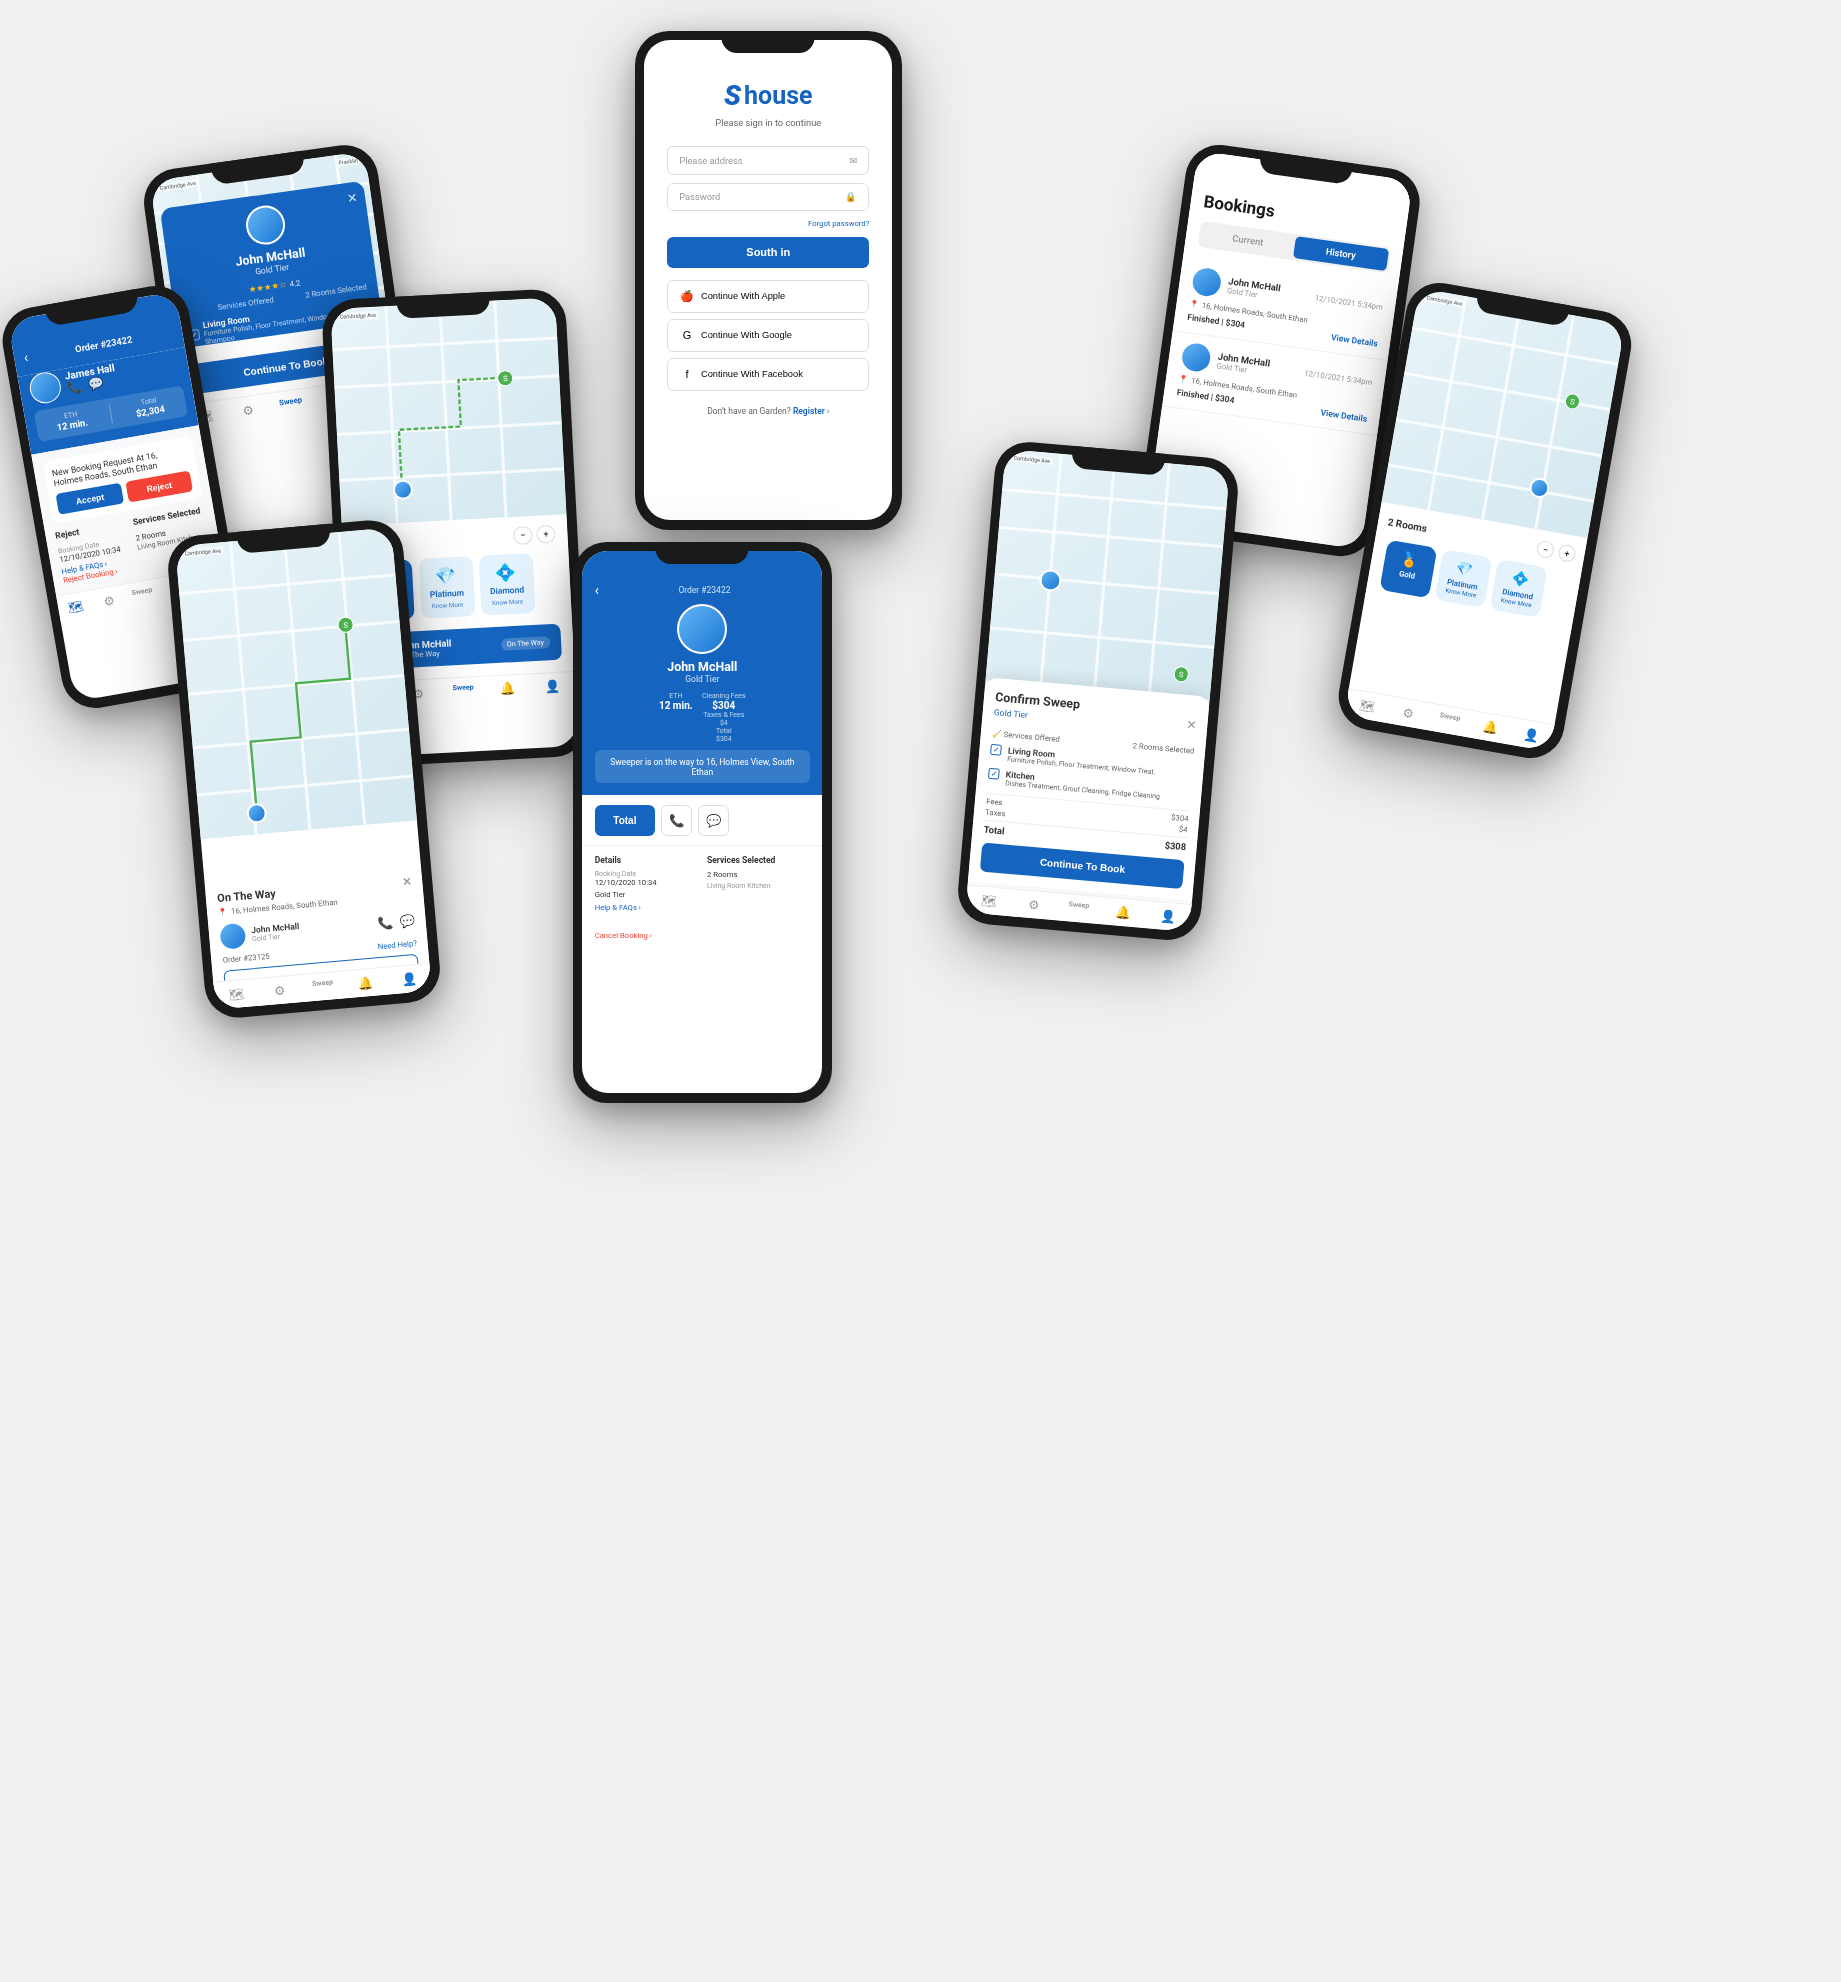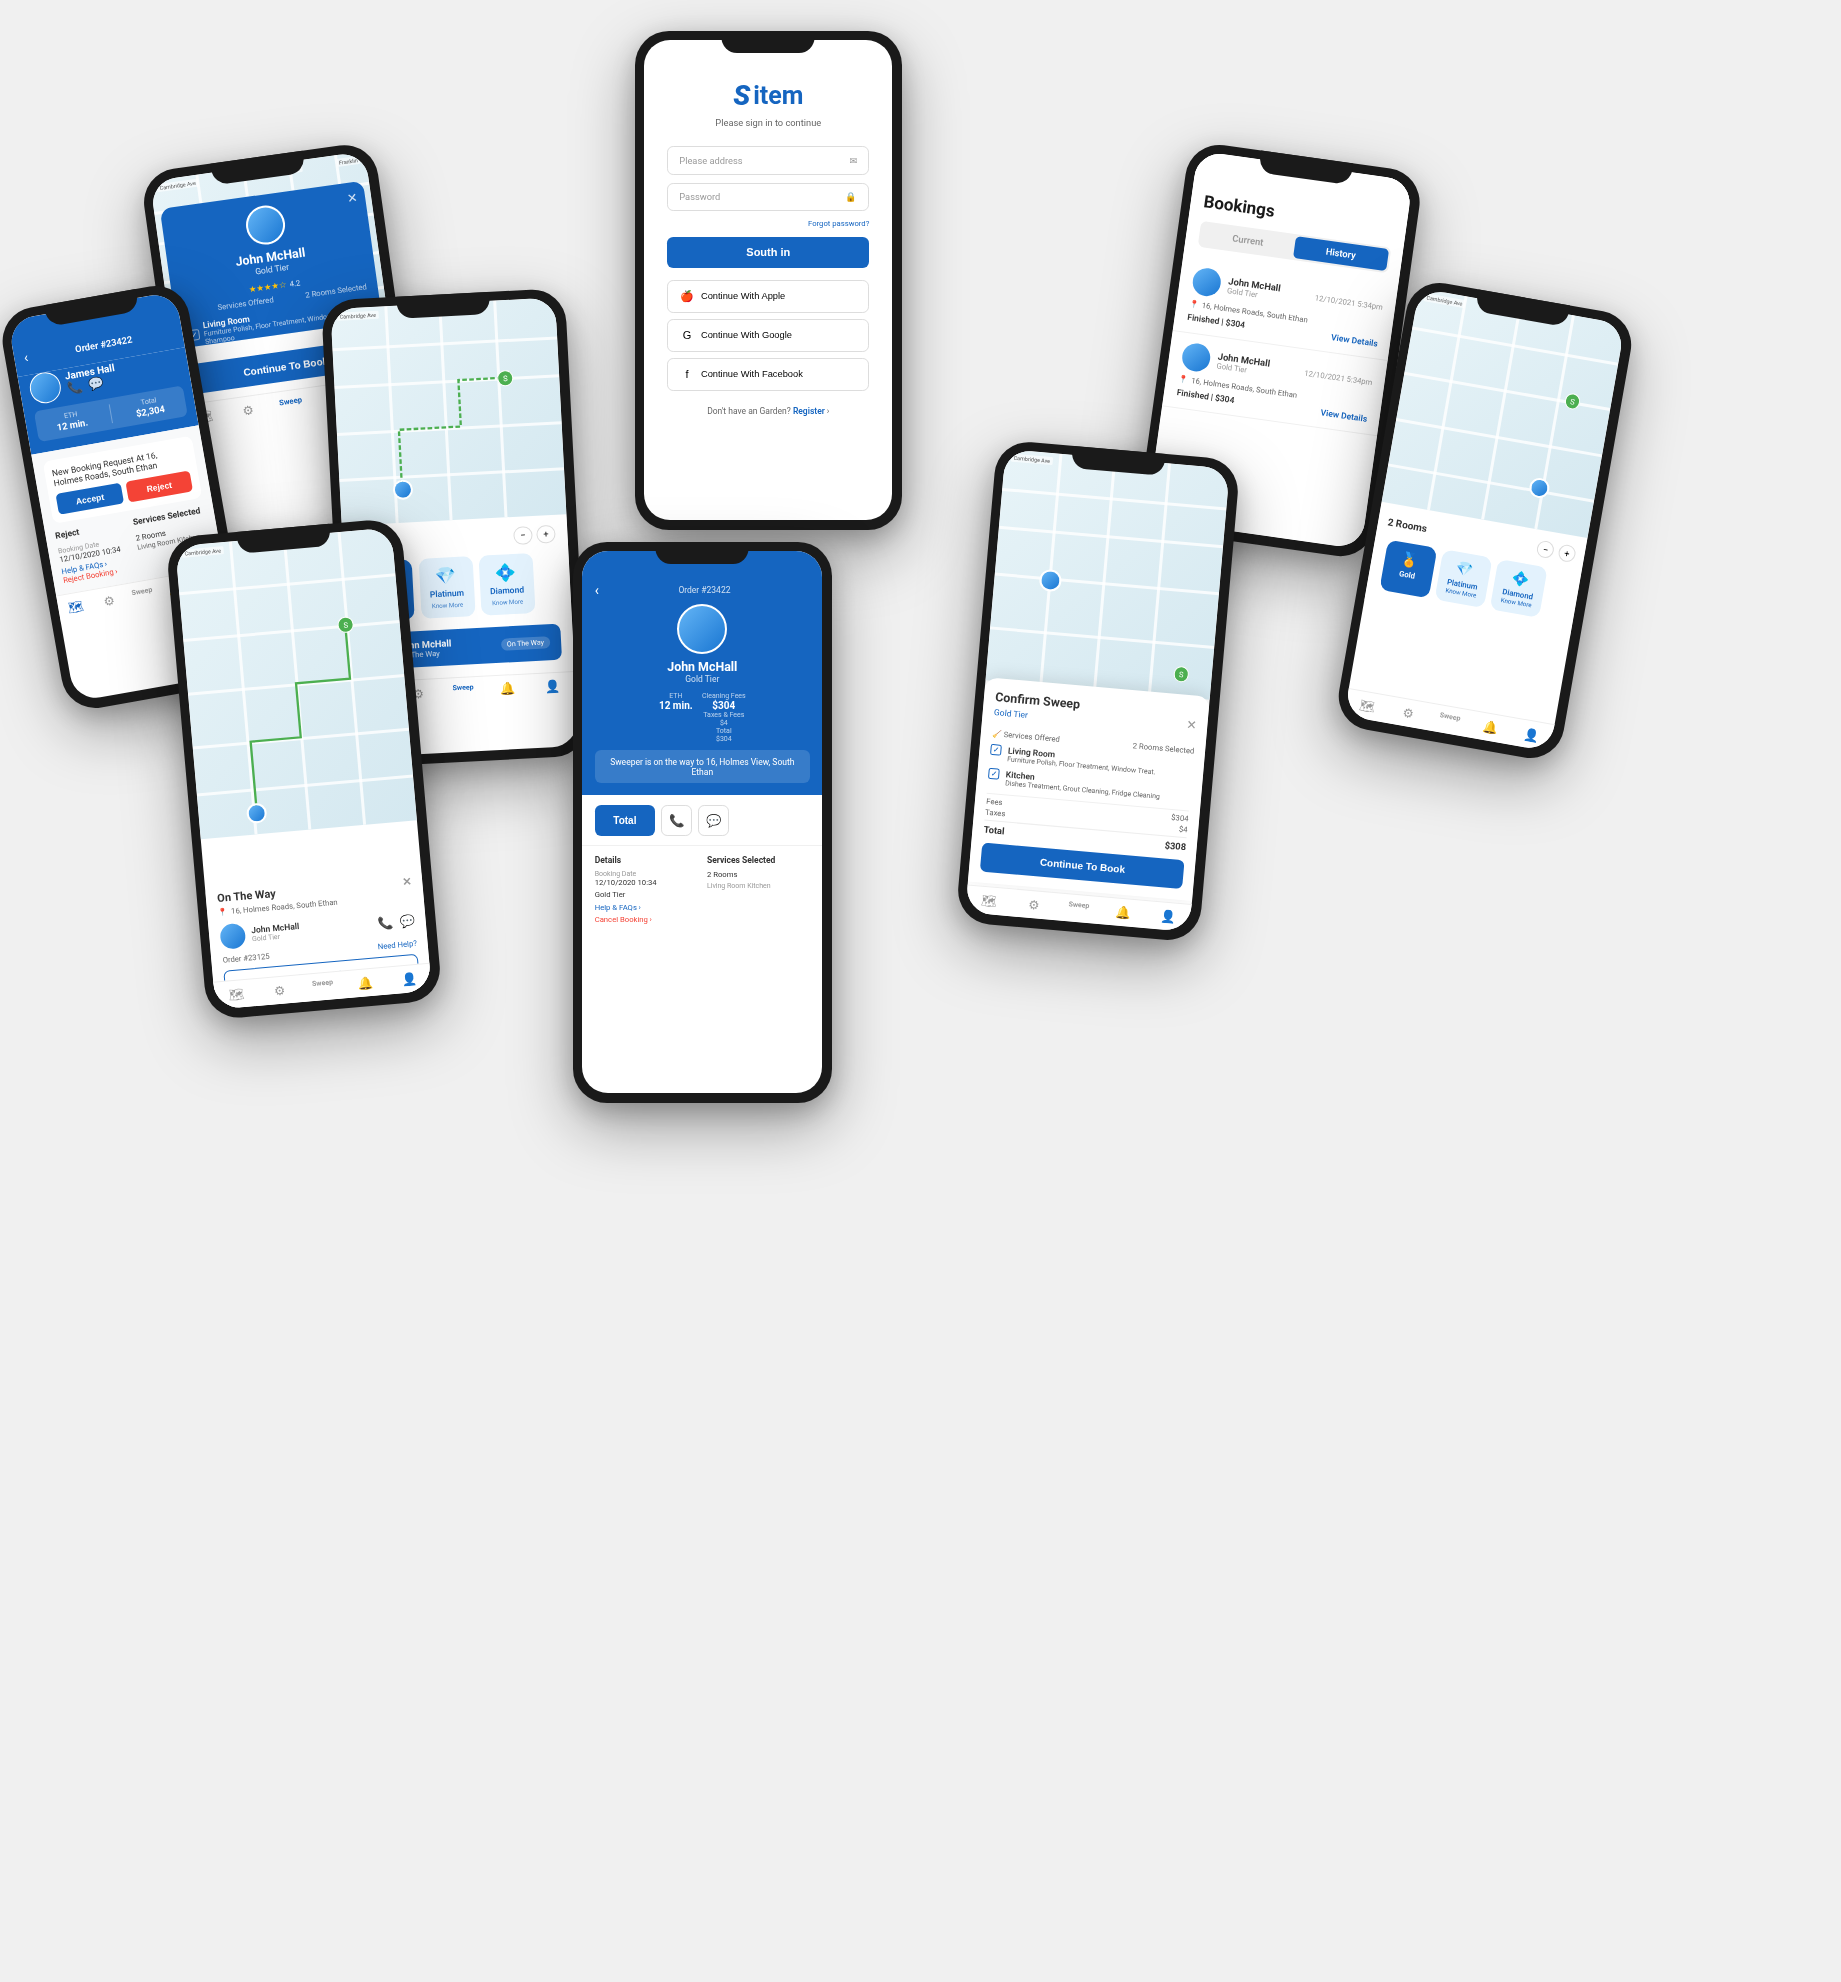--- a/index.html
+++ b/index.html
@@ -628,21 +628,21 @@
 </head>
 <body>
 
 <div class="phone-container" style="left: 635px; top: 31px; transform: rotate(0deg);">
   <div class="phone">
     <div class="phone-notch"></div>
     <div class="phone-screen" style="width:248px; height:480px;">
       <div class="login-content">
         <div class="sweep-logo">
           <span class="sweep-s">S</span>
-          <span class="sweep-text">item</span>
+          <span class="sweep-text">house</span>
         </div>
         <div class="login-subtitle">Please sign in to continue</div>
 
         <div class="login-input">
           <span>Please address</span>
           <span>✉</span>
         </div>
         <div class="login-input">
           <span>Password</span>
           <span>🔒</span>
@@ -1182,21 +1182,21 @@
         <div class="track-details-section">
           <div class="details-grid-2">
             <div>
               <div class="detail-col-title">Details</div>
               <div class="detail-col-label">Booking Date</div>
               <div class="detail-col-value">12/10/2020 10:34</div>
               <div class="detail-col-value">Gold Tier</div>
               <div class="detail-link" style="margin-top:4.6px;">
                 <span>Help &amp; FAQs</span> ›
               </div>
-              <div class="detail-link" style="color:#f44336;margin-top:3px;">
+              <div class="detail-link" style="color:#f44336;margin-top:19px;">
                 <span>Cancel Booking</span> ›
               </div>
             </div>
             <div>
               <div class="detail-col-title">Services Selected</div>
               <div class="detail-col-value">2 Rooms</div>
               <div class="detail-col-label">Living Room Kitchen</div>
             </div>
           </div>
         </div>

